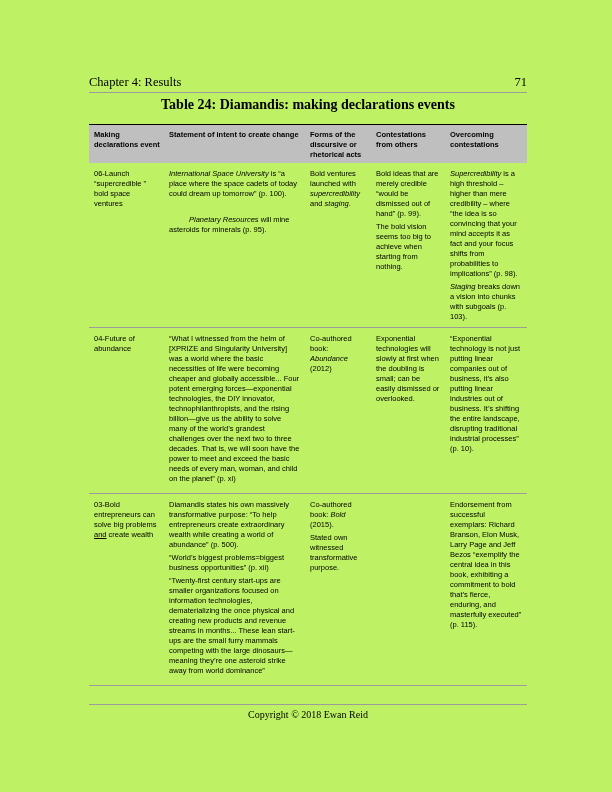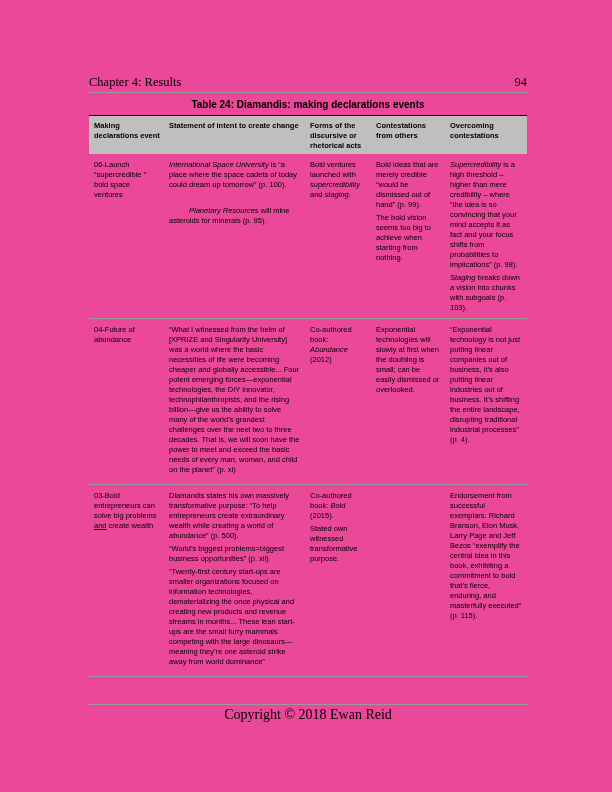--- a/index.html
+++ b/index.html
@@ -1,64 +1,64 @@
 <!DOCTYPE html>
 <html style="--header-bg: #bfbfbf; --border-dark: #000000; --border-light: #9b9b9b;"><head>
 <meta charset="utf-8">
 <style>
   html,body { margin:0; padding:0; background:#ffffff; }
   .page {
-    position:relative; width:612px; height:792px; background:#ec4899;
+    position:relative; width:612px; height:792px; background:#bef264;
     overflow:hidden; color:#000;
   }
   .content { position:absolute; left:89px; top:75px; width:438px; }
   .doc-header {
     display:flex; justify-content:space-between; align-items:flex-end;
     font-family:"Liberation Serif", serif; font-size:12.5px; line-height:14px;
     border-bottom:1px solid var(--border-light,#8f8f8f); padding-bottom:3px;
   }
   .table-title {
     margin-top:7px;
-    font-family:Liberation Sans, sans-serif; font-size:10px; font-weight:bold;
+    font-family:Liberation Serif, serif; font-size:14px; font-weight:bold;
     text-align:center; line-height:10px;
   }
   table.decl {
-    border-collapse:collapse; table-layout:fixed; width:438px; margin-top:5px;
+    border-collapse:collapse; table-layout:fixed; width:438px; margin-top:14px;
     font-family:"Liberation Sans", sans-serif; font-size:7.5px; line-height:10px;
   }
   col.c0{width:75px} col.c1{width:141px} col.c2{width:66px} col.c3{width:74px} col.c4{width:82px}
   thead tr {
     background:var(--header-bg,#bfbfbf);
     border-top:1px solid var(--border-dark,#000);
   }
   th {
     text-align:left; vertical-align:top; font-weight:bold;
     padding:5px 4px 3px 5px; height:36px; box-sizing:border-box;
     font-size:7.5px; line-height:10px;
   }
   tbody tr { border-bottom:1px solid var(--border-light,#9b9b9b); }
   td { vertical-align:top; padding:6px 4px 2px 5px; box-sizing:border-box; }
   tr.r0 td{height:128px} tr.r1 td{height:166px} tr.r2 td{height:192px}
   td p { margin:0 0 3px 0; }
   .doc-footer {
     position:absolute; left:89px; top:704px; width:438px;
     border-top:1px solid var(--border-light,#8f8f8f);
     text-align:center; font-family:"Liberation Serif", serif;
-    font-size:14px; line-height:15px; padding-top:2px;
+    font-size:10px; line-height:15px; padding-top:2px;
   }
 </style>
 </head>
 <body>
 
 <div class="page">
   <div class="content">
 
     <div class="doc-header">
       <span>Chapter 4: Results</span>
-      <span>94</span>
+      <span>71</span>
     </div>
 
     <div class="table-title">Table 24: Diamandis: making declarations events</div>
 
     <table class="decl">
       <colgroup>
         <col class="c0">
           <col class="c1">
           <col class="c2">
           <col class="c3">
@@ -102,21 +102,21 @@
             <td>
               <p><span>“What I witnessed from the helm of [XPRIZE and Singularity University] was a world where the basic necessities of life were becoming cheaper and globally accessible... Four potent emerging forces—exponential technologies, the DIY innovator, technophilanthropists, and the rising billion—give us the ability to solve many of the world’s grandest challenges over the next two to three decades. That is, we will soon have the power to meet and exceed the basic needs of every man, woman, and child on the planet” (p. xi)</span></p>
             </td>
             <td>
               <p><span>Co-authored book: </span><span style="font-style: italic;">Abundance</span><span> (2012)</span></p>
             </td>
             <td>
               <p><span>Exponential technologies will slowly at first when the doubling is small; can be easily dismissed or overlooked.</span></p>
             </td>
             <td>
-              <p><span>“Exponential technology is not just putting linear companies out of business, it’s also putting linear industries out of business. It’s shifting the entire landscape, disrupting traditional industrial processes” (p. 4).</span></p>
+              <p><span>“Exponential technology is not just putting linear companies out of business, it’s also putting linear industries out of business. It’s shifting the entire landscape, disrupting traditional industrial processes” (p. 10).</span></p>
             </td>
           </tr>
           <tr class="r2">
             <td>
               <p><span>03-Bold entrepreneurs can solve big problems </span><span style="text-decoration: underline;">and</span><span> create wealth</span></p>
             </td>
             <td>
               <p><span>Diamandis states his own massively transformative purpose: “To help entrepreneurs create extraordinary wealth while creating a world of abundance” (p. 500).</span></p>
               <p><span>“World’s biggest problems=biggest business opportunities” (p. xii)</span></p>
               <p><span>“Twenty-first century start-ups are smaller organizations focused on information technologies, dematerializing the once physical and creating new products and revenue streams in months... These lean start-ups are the small furry mammals competing with the large dinosaurs—meaning they’re one asteroid strike away from world dominance”</span></p>

